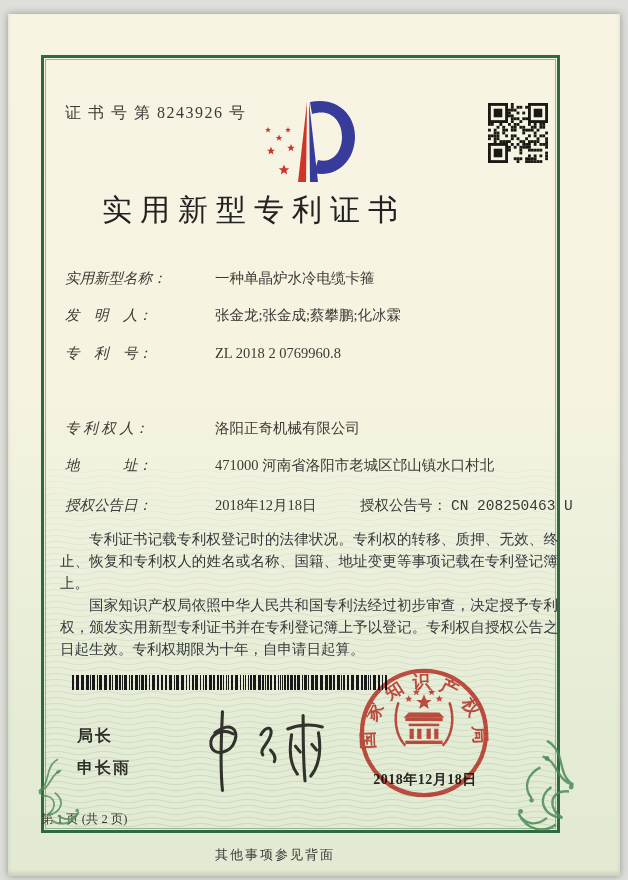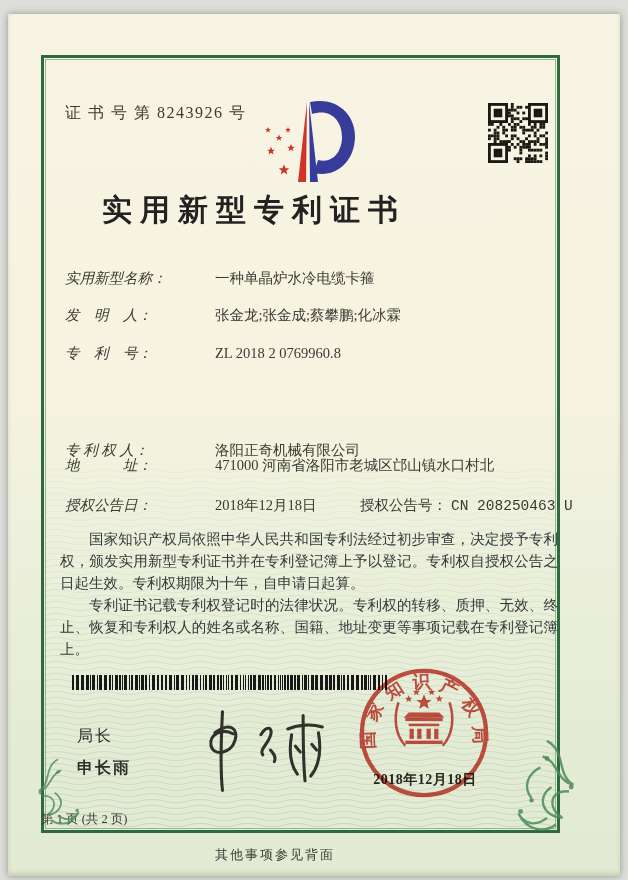--- a/index.html
+++ b/index.html
@@ -9,33 +9,33 @@
     box-shadow:0 0 7px rgba(60,60,50,.45), inset 0 -3px 4px rgba(90,90,70,.18);
     font-family:"Liberation Serif","DejaVu Serif",serif;color:#333;}
   .frame-outer{position:absolute;left:33px;top:41px;width:519px;height:778px;
     border:3px solid #2f6a3e;}
   .frame-inner{position:absolute;left:1px;top:1px;right:1px;bottom:1px;border:1px solid #93b795;}
   .waves{position:absolute;left:36px;top:454px;z-index:0;pointer-events:none;}
   .certno{position:absolute;left:57px;top:89px;font-size:16px;letter-spacing:1.5px;color:#3b3b35;}
   .logo{position:absolute;left:238px;top:74px;width:118px;height:100px;}
   .qr{position:absolute;left:480px;top:89px;width:60px;height:60px;}
   .title{position:absolute;left:33px;top:176px;width:426px;text-align:center;
-    font-size:30px;font-weight:bold;letter-spacing:8px;color:#222;}
+    font-size:30px;font-weight:normal;letter-spacing:8px;color:#222;}
   .row{position:absolute;left:57px;width:475px;font-size:14.5px;color:#3a3a34;white-space:nowrap;}
   .lbl{display:inline-block;width:150px;font-style:italic;}
-  .r0{top:255px}.r1{top:292px}.r2{top:330px}.r3{top:367px}.r4{top:427px}.r5{top:442px}
+  .r0{top:255px}.r1{top:292px}.r2{top:330px}.r3{top:367px}.r4{top:405px}.r5{top:442px}
   .grant1{top:482px}
   .grant2{position:absolute;left:352px;top:482px;font-size:14.5px;color:#3a3a34;white-space:nowrap;font-family:Liberation Mono, monospace;}
   .g2lbl{margin-right:4px;}
   .paras{position:absolute;left:52px;top:514px;width:498px;font-size:14.5px;line-height:22px;
     text-align:justify;color:#33393a;z-index:1;}
   .paras p{margin:0;text-indent:2em;}
   .barcode{position:absolute;left:64px;top:661px;width:318px;height:15px;}
   .dir-label{position:absolute;left:69px;top:712px;font-family:"Liberation Sans","DejaVu Sans",sans-serif;
-    font-size:16px;font-weight:400;color:#2e2e2a;letter-spacing:2px;text-align:right;}
+    font-size:16px;font-weight:700;color:#2e2e2a;letter-spacing:2px;text-align:right;}
   .dir-name{position:absolute;left:69px;top:744px;font-family:"Liberation Sans","DejaVu Sans",sans-serif;
     font-size:16px;font-weight:600;color:#2e2e2a;letter-spacing:2px;}
   .sig{position:absolute;left:164px;top:690px;width:172px;height:96px;z-index:1;}
   .sealdate{position:absolute;left:349px;top:757px;width:136px;text-align:center;
     font-size:14px;font-weight:bold;color:#26261f;z-index:1;letter-spacing:.5px;}
   .seal{position:absolute;left:348px;top:651px;width:136px;height:136px;z-index:2;
     opacity:.85;mix-blend-mode:multiply;}
   .pageno{position:absolute;left:33px;top:797px;width:500px;font-size:12.5px;color:#3a3a34;}
   .backnote{position:absolute;left:60px;top:832px;width:414px;text-align:center;font-size:13px;color:#3a3a34;letter-spacing:2px;}
   .orn{position:absolute;pointer-events:none;}
@@ -296,22 +296,22 @@
   </div>
 
   <div class="row grant1">
     <span class="lbl">授权公告日：</span><span class="val">2018年12月18日</span>
   </div>
   <div class="grant2">
     <span class="g2lbl">授权公告号：</span><span>CN 208250463 U</span>
   </div>
 
   <div class="paras">
+    <p>专利证书记载专利权登记时的法律状况。专利权的转移、质押、无效、终止、恢复和专利权人的姓名或名称、国籍、地址变更等事项记载在专利登记簿上。</p>
     <p>国家知识产权局依照中华人民共和国专利法经过初步审查，决定授予专利权，颁发实用新型专利证书并在专利登记簿上予以登记。专利权自授权公告之日起生效。专利权期限为十年，自申请日起算。</p>
-    <p>专利证书记载专利权登记时的法律状况。专利权的转移、质押、无效、终止、恢复和专利权人的姓名或名称、国籍、地址变更等事项记载在专利登记簿上。</p>
   </div>
 
   <svg class="barcode" id="barcode" viewBox="0 0 318 15">
       <rect x="0" y="0" width="2" height="15" fill="#181818"></rect>
       <rect x="4" y="0" width="3" height="15" fill="#181818"></rect>
       <rect x="9" y="0" width="3" height="15" fill="#181818"></rect>
       <rect x="14" y="0" width="3" height="15" fill="#181818"></rect>
       <rect x="18" y="0" width="1" height="15" fill="#181818"></rect>
       <rect x="20" y="0" width="3" height="15" fill="#181818"></rect>
       <rect x="25" y="0" width="1" height="15" fill="#181818"></rect>

